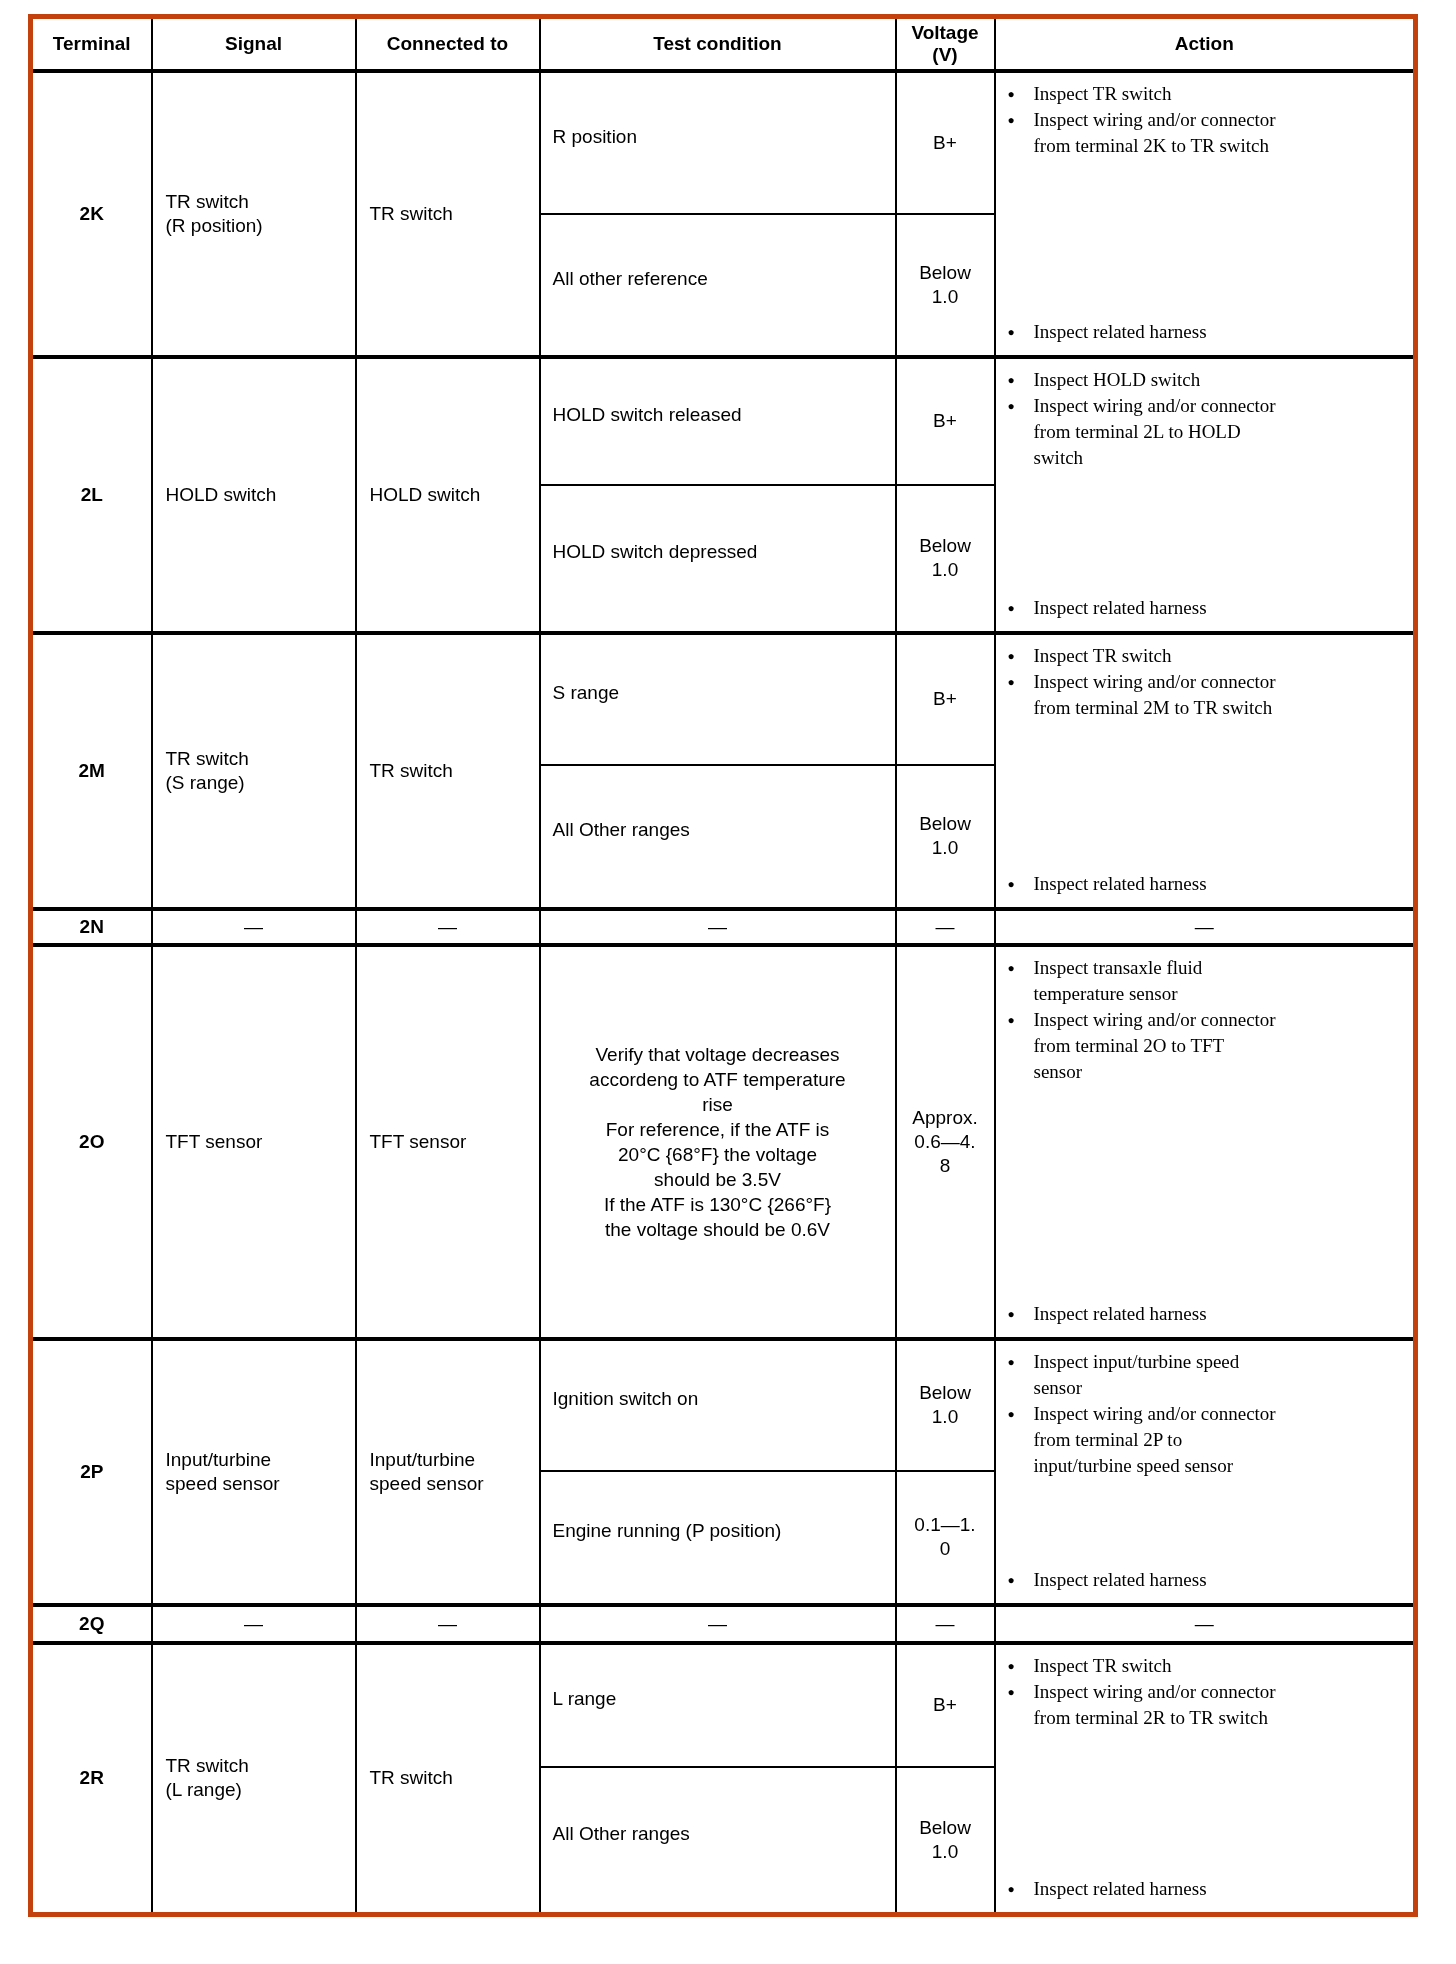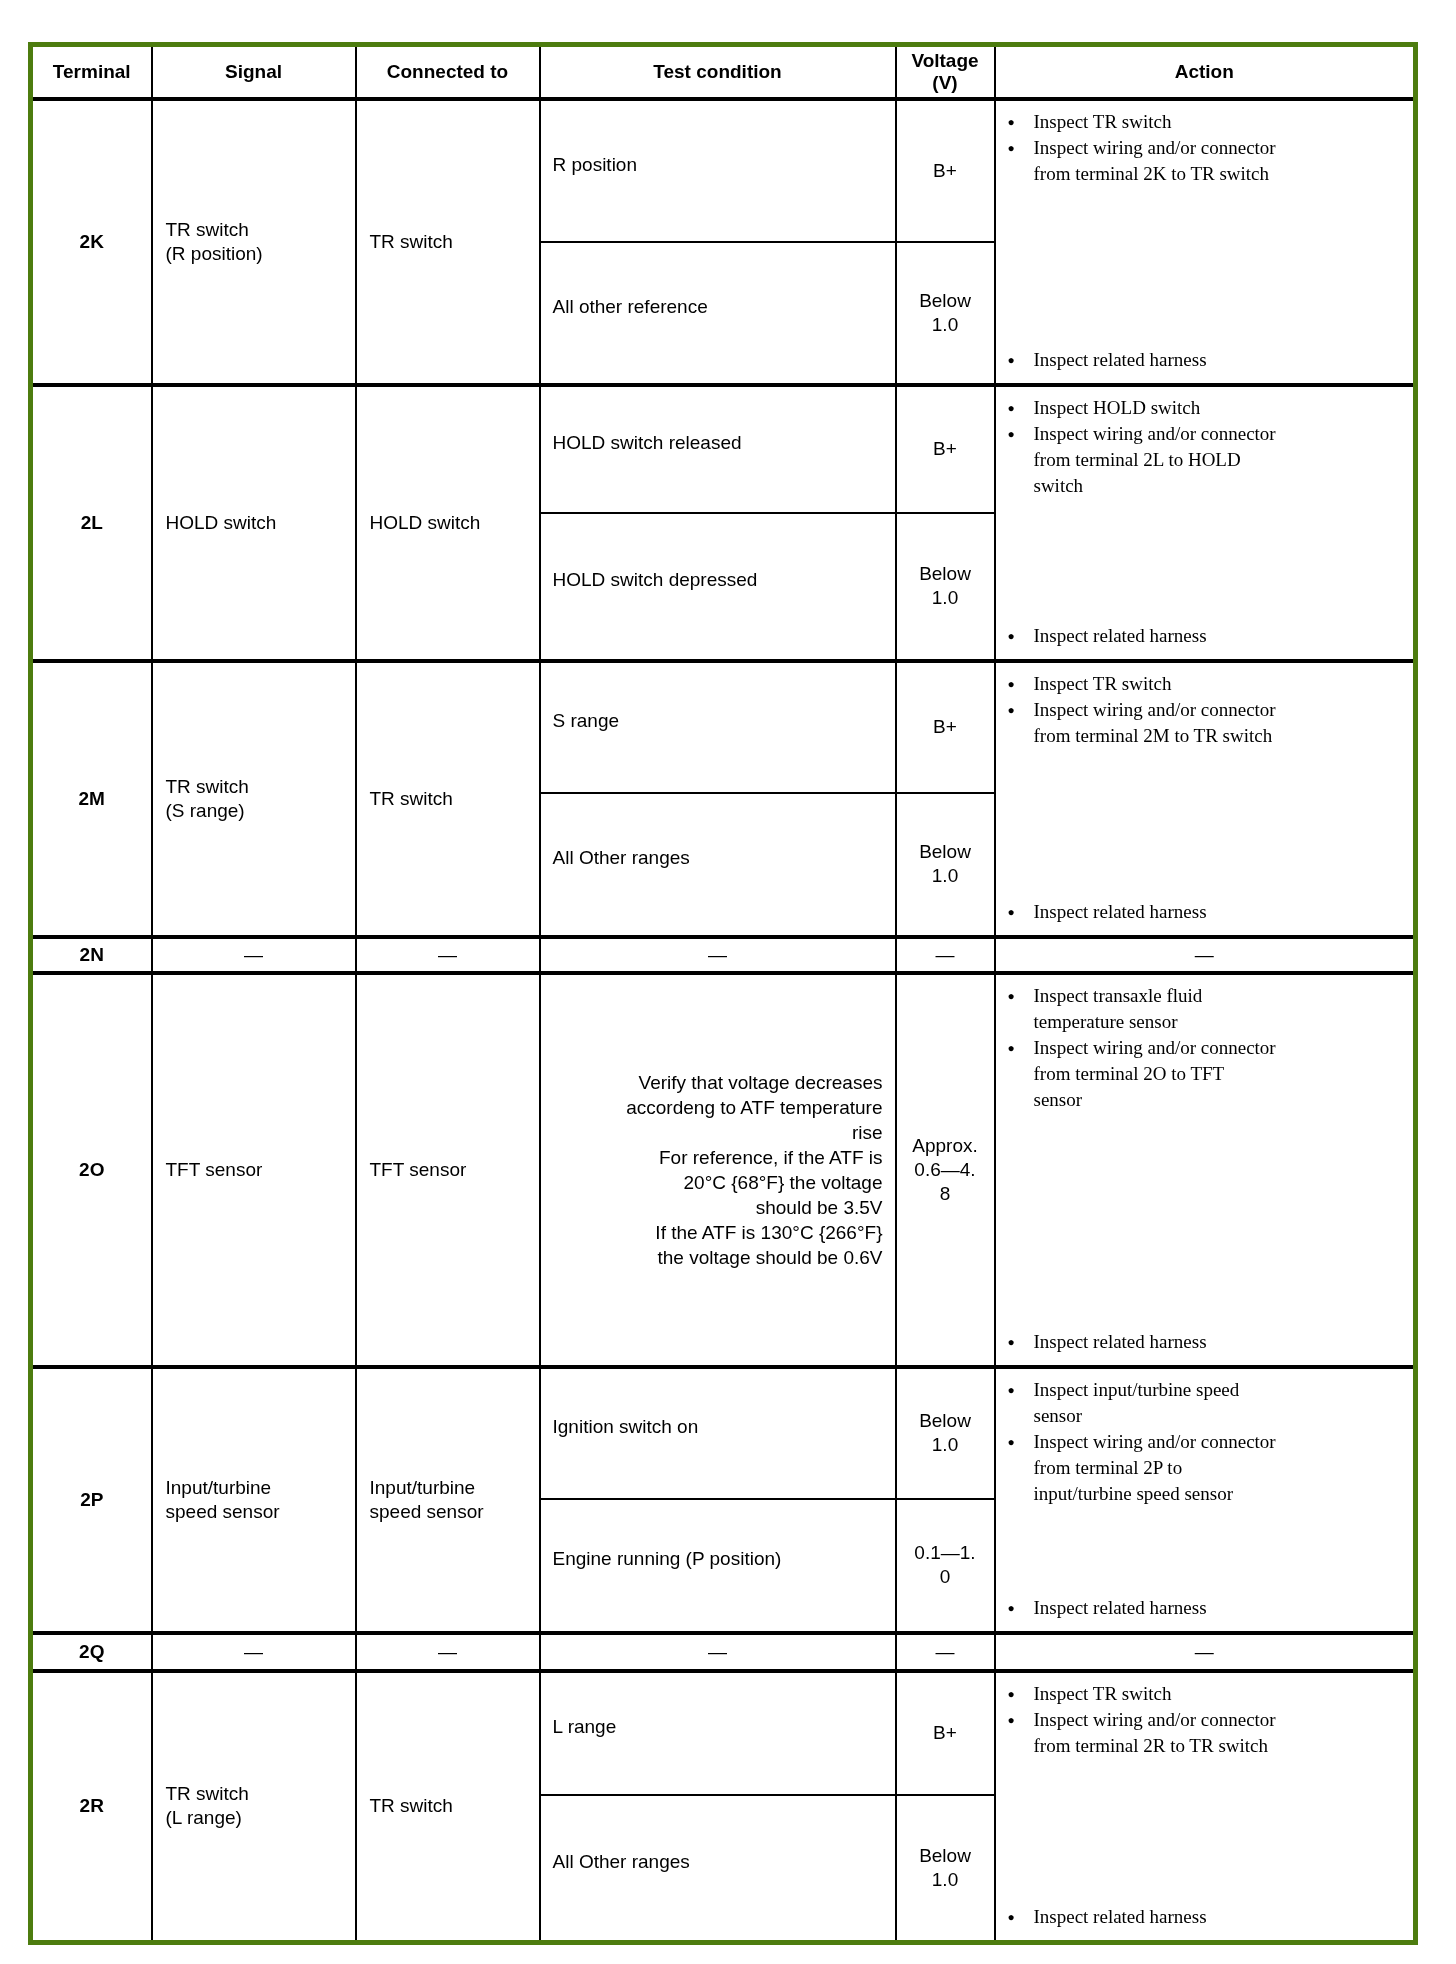--- a/index.html
+++ b/index.html
@@ -7,23 +7,22 @@
     width:1456px;height:1964px;
     font-family:"Liberation Sans", sans-serif;
     color:#000;
     -webkit-font-smoothing:antialiased;
   }
   .page{padding:14px 0 0 28px;}
   table.doc{
     border-collapse:collapse;
     table-layout:fixed;
     width:1385px;
-    border:5px solid #4d7c0f;
+    border:5px solid #c2410c;
     background:#8b5cf6;
-    margin-top:28px;
   }
   th,td{
     border:2px solid #000;
     padding:0;
     font-size:19px;
     vertical-align:middle;
     background:#fff;
     overflow:hidden;
   }
   tr.header{height:54px;}
@@ -31,21 +30,21 @@
     border-bottom:4px solid #000;
     font-weight:bold;
     text-align:center;
     line-height:22px;
   }
   tr.row-start>td{border-top:4px solid #000;}
   .ln{display:block;}
   .c-terminal{text-align:center;font-weight:bold;}
   .c-signal,.c-connected{padding:0 8px 0 13px;line-height:24px;}
   .c-test{padding:0 8px 12px 12px;line-height:24px;}
-  .c-test.center{text-align:right;padding:2px 12px;line-height:25px;}
+  .c-test.center{text-align:center;padding:2px 12px;line-height:25px;}
   .c-voltage{text-align:center;line-height:24px;padding:0 4px;}
   .c-action{
     position:relative;
     vertical-align:top;
     padding:8px 10px 40px 12px;
   }
   .ai{display:flex;align-items:flex-start;}
   .blt{flex:0 0 26px;font-size:12px;line-height:26px;}
   .at{flex:1;line-height:26px;font-family:Liberation Serif, serif;}
   .action-bottom{position:absolute;left:12px;right:10px;bottom:10px;}

